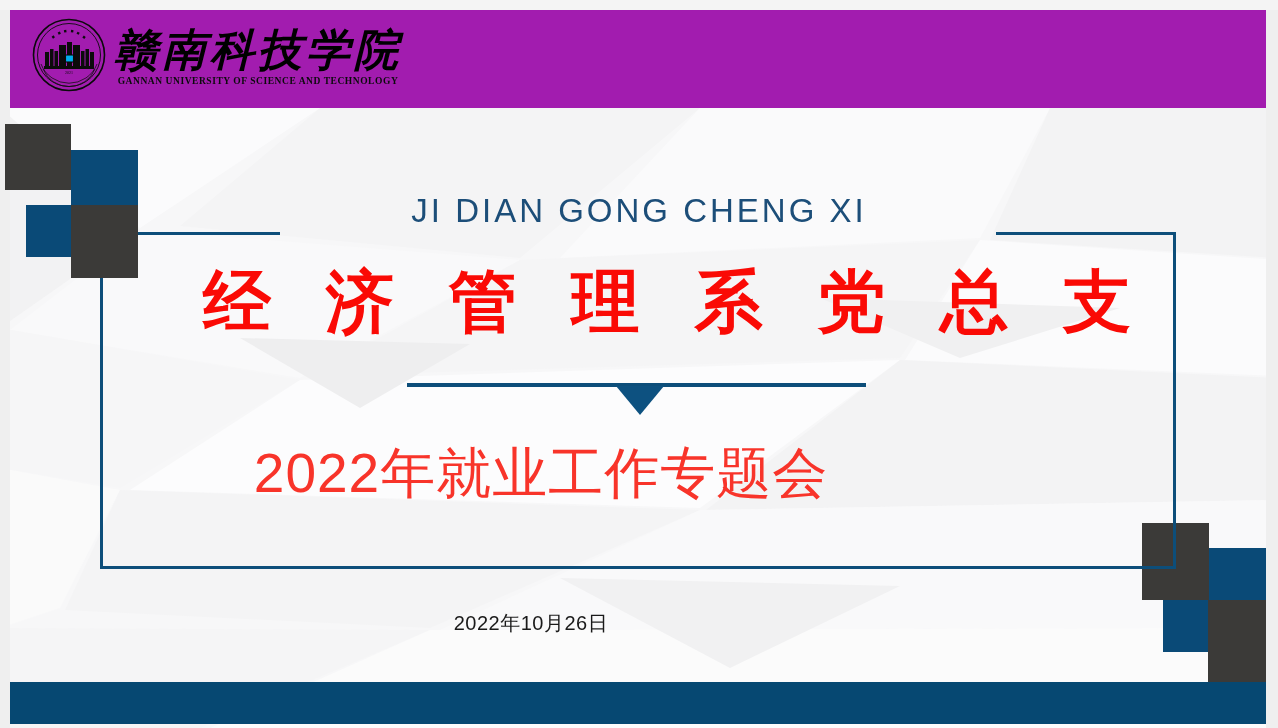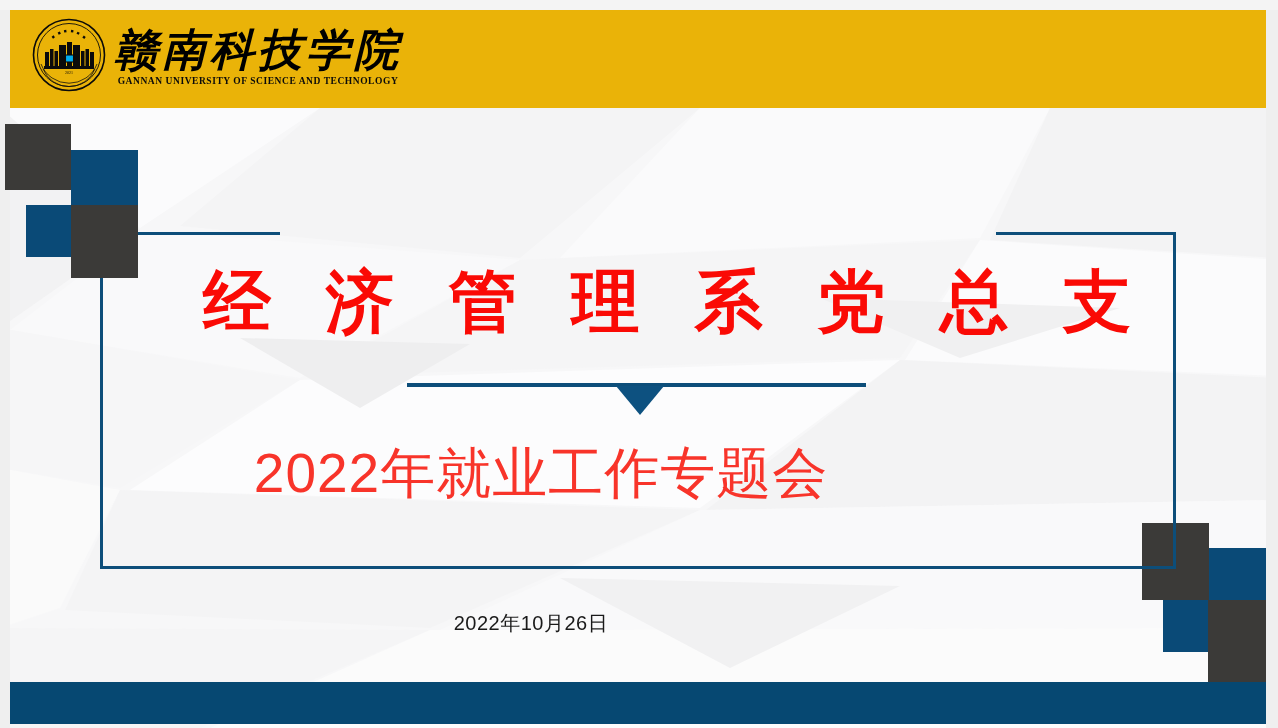--- a/index.html
+++ b/index.html
@@ -28,21 +28,21 @@
 
   
   .edge-left  { position:absolute; left:0;    top:0; width:10px;  height:728px; background:#efefef; }
   .edge-right { position:absolute; right:0;   top:0; width:12px;  height:728px; background:#efefef; }
   .edge-top   { position:absolute; left:0;    top:0; width:1278px;height:10px;  background:#f4f4f4; }
 
   
   .banner {
     position:absolute; left:10px; top:10px;
     width:1256px; height:98px;
-    background:#eab308;
+    background:#a21caf;
     z-index:5;
   }
   .logo-wrap {
     position:absolute; left:22px; top:8px;
     display:flex; align-items:center; gap:8px;
   }
   .logo-seal { width:74px; height:74px; position:relative; }
   .logo-seal svg { display:block; }
   .logo-text { position:relative; top:2px; }
   .logo-cn {
@@ -243,20 +243,21 @@
   <div class="blk blue br-b1"></div>
   <div class="blk blue br-b2"></div>
   <div class="blk dark br-d2"></div>
 
   <div class="frame-top-left"></div>
   <div class="frame-top-right"></div>
   <div class="frame-right"></div>
   <div class="frame-left-upper"></div>
   <div class="frame-bottom"></div>
 
+  <div class="pinyin">JI  DIAN  GONG  CHENG  XI</div>
 
   <div class="main-title">经 济 管 理 系 党 总 支</div>
 
   <div class="divider"></div>
   <div class="tri"></div>
 
   <div class="subtitle">2022年就业工作专题会</div>
 
   <div class="date">2022年10月26日</div>
 

